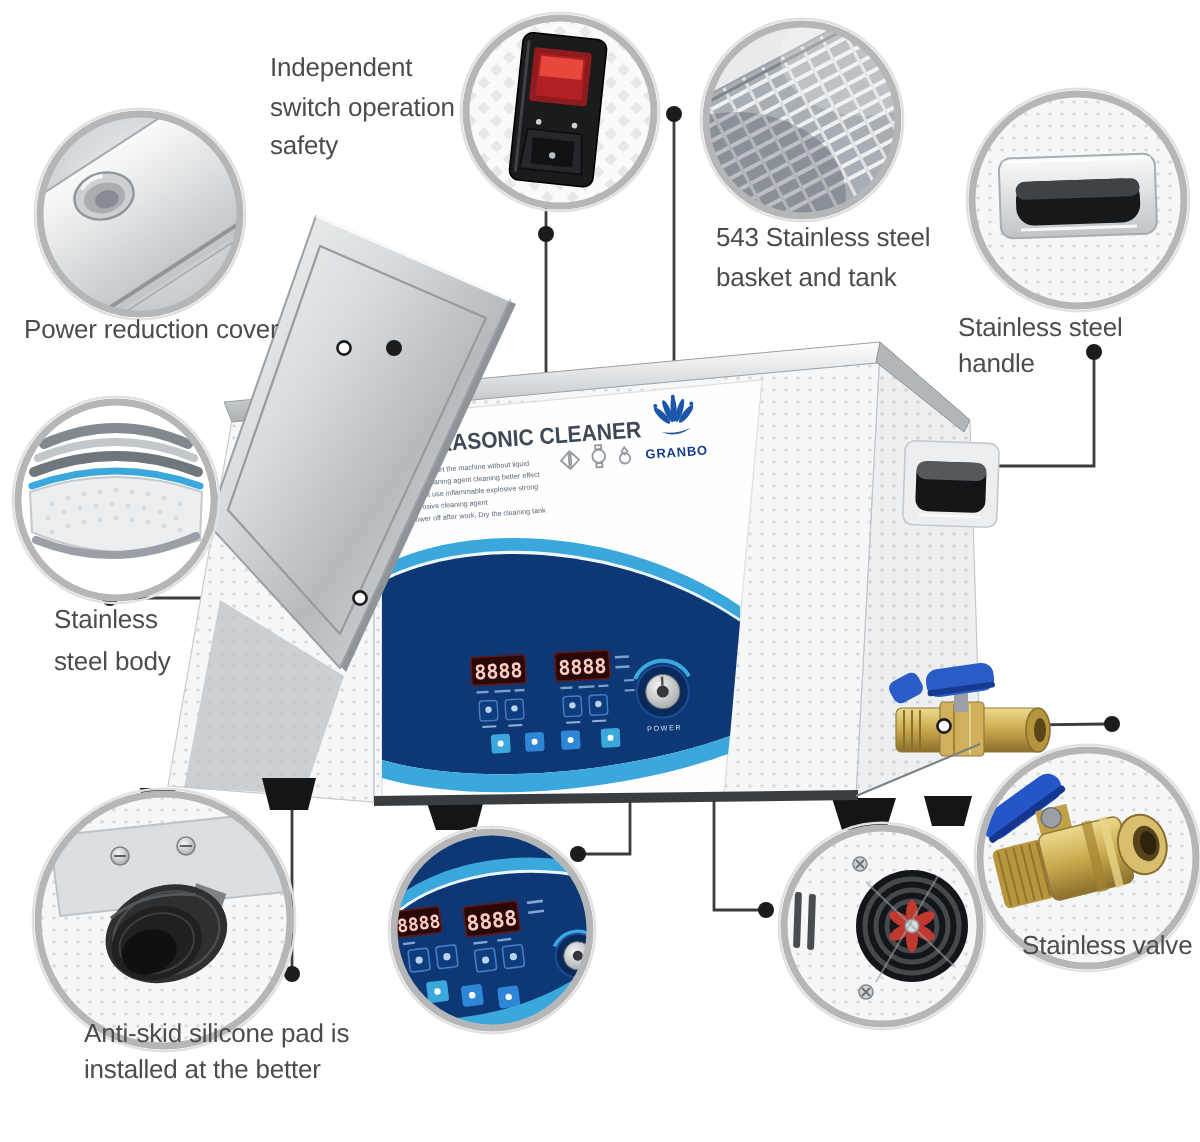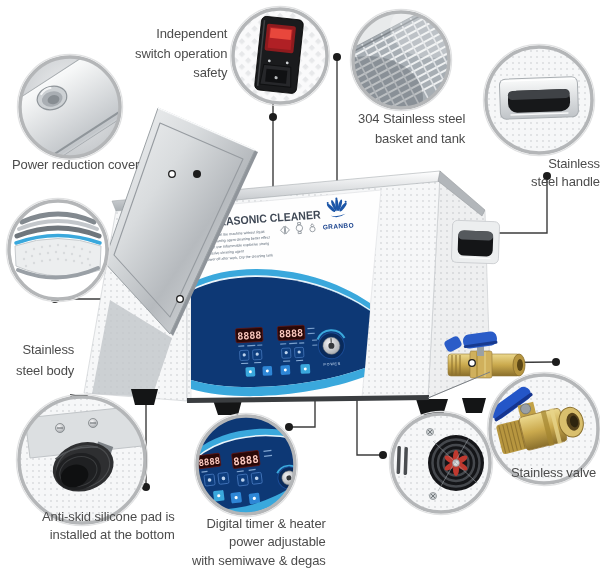--- a/index.html
+++ b/index.html
@@ -1,20 +1,20 @@
 <!DOCTYPE html>
 <html><head>
 <meta charset="utf-8">
 <style>
   html,body{margin:0;padding:0;background:#fff;}
   .stage{position:relative;width:600px;height:571px;background:#ffffff;overflow:hidden;
          font-family:"Liberation Sans", sans-serif;}
   .scene{position:absolute;left:0;top:0;}
   .callout-label{position:absolute;color:#4c4c4c;font-size:13px;line-height:1.42;
-         white-space:pre-line;letter-spacing:-0.1px;text-align:right;}
+         white-space:pre-line;letter-spacing:-0.1px;}
   .lh-tall{line-height:1.65;}
   .lh-mid{line-height:1.5;}
   svg text{font-family:"Liberation Sans", sans-serif;}
   .led{font-family:"DejaVu Sans Mono", monospace;font-weight:bold;}
 </style>
 </head>
 <body>
 
 <div class="stage">
 <svg class="scene" width="600" height="571" viewBox="0 0 600 571">
@@ -557,24 +557,21 @@
     </g>
     <circle cx="544" cy="429" r="54" fill="none" stroke="#b4b6b8" stroke-width="3.5"></circle>
     <circle cx="544" cy="429" r="56.6" fill="none" stroke="#e0e1e2" stroke-width="1.2"></circle>
   </g>
 </svg>
 
   <div class="callout-label lh-mid" style="left:135px;top:24px;">Independent
 switch operation
 safety</div>
   <div class="callout-label" style="left:12px;top:156px;">Power reduction cover</div>
-  <div class="callout-label lh-mid" style="left:358px;top:109px;">304 Stainless steel
+  <div class="callout-label lh-mid" style="left:358px;top:109px;">543 Stainless steel
 basket and tank</div>
-  <div class="callout-label" style="left:479px;top:155px;margin-left:43px;">Stainless steel handle</div>
-  <div class="callout-label lh-tall" style="left:16px;top:299px;margin-top:40px;">Stainless
+  <div class="callout-label" style="left:479px;top:155px;">Stainless steel handle</div>
+  <div class="callout-label lh-tall" style="left:27px;top:299px;">Stainless
 steel body</div>
   <div class="callout-label" style="left:42px;top:508px;">Anti-skid silicone pad is
-installed at the bottom</div>
-  <div class="callout-label" style="left:192px;top:515px;">Digital timer &amp; heater
-power adjustable
-with semiwave &amp; degas</div>
+installed at the better</div>
   <div class="callout-label" style="left:511px;top:464px;">Stainless valve</div>
 </div>
 
 </body></html>

